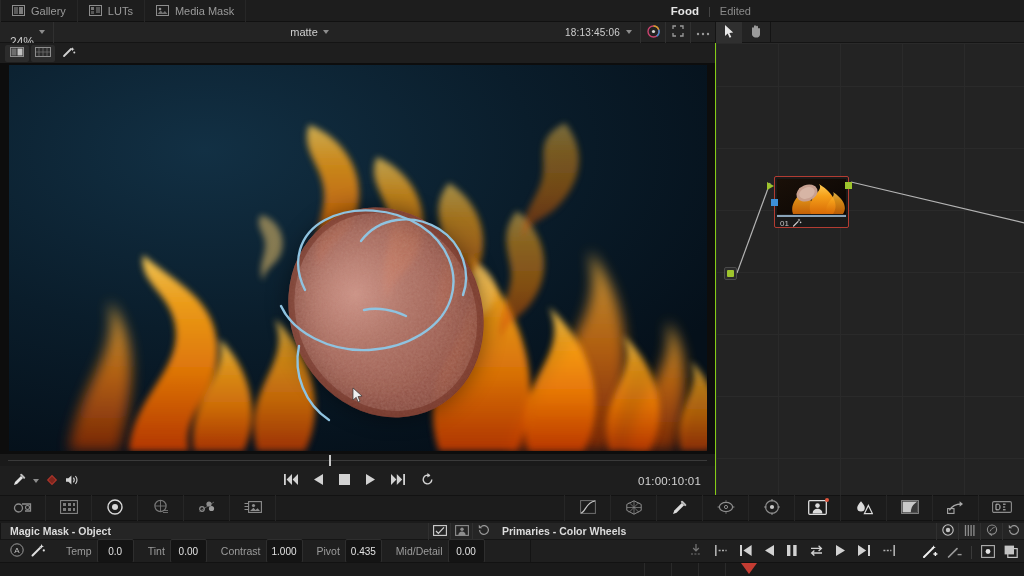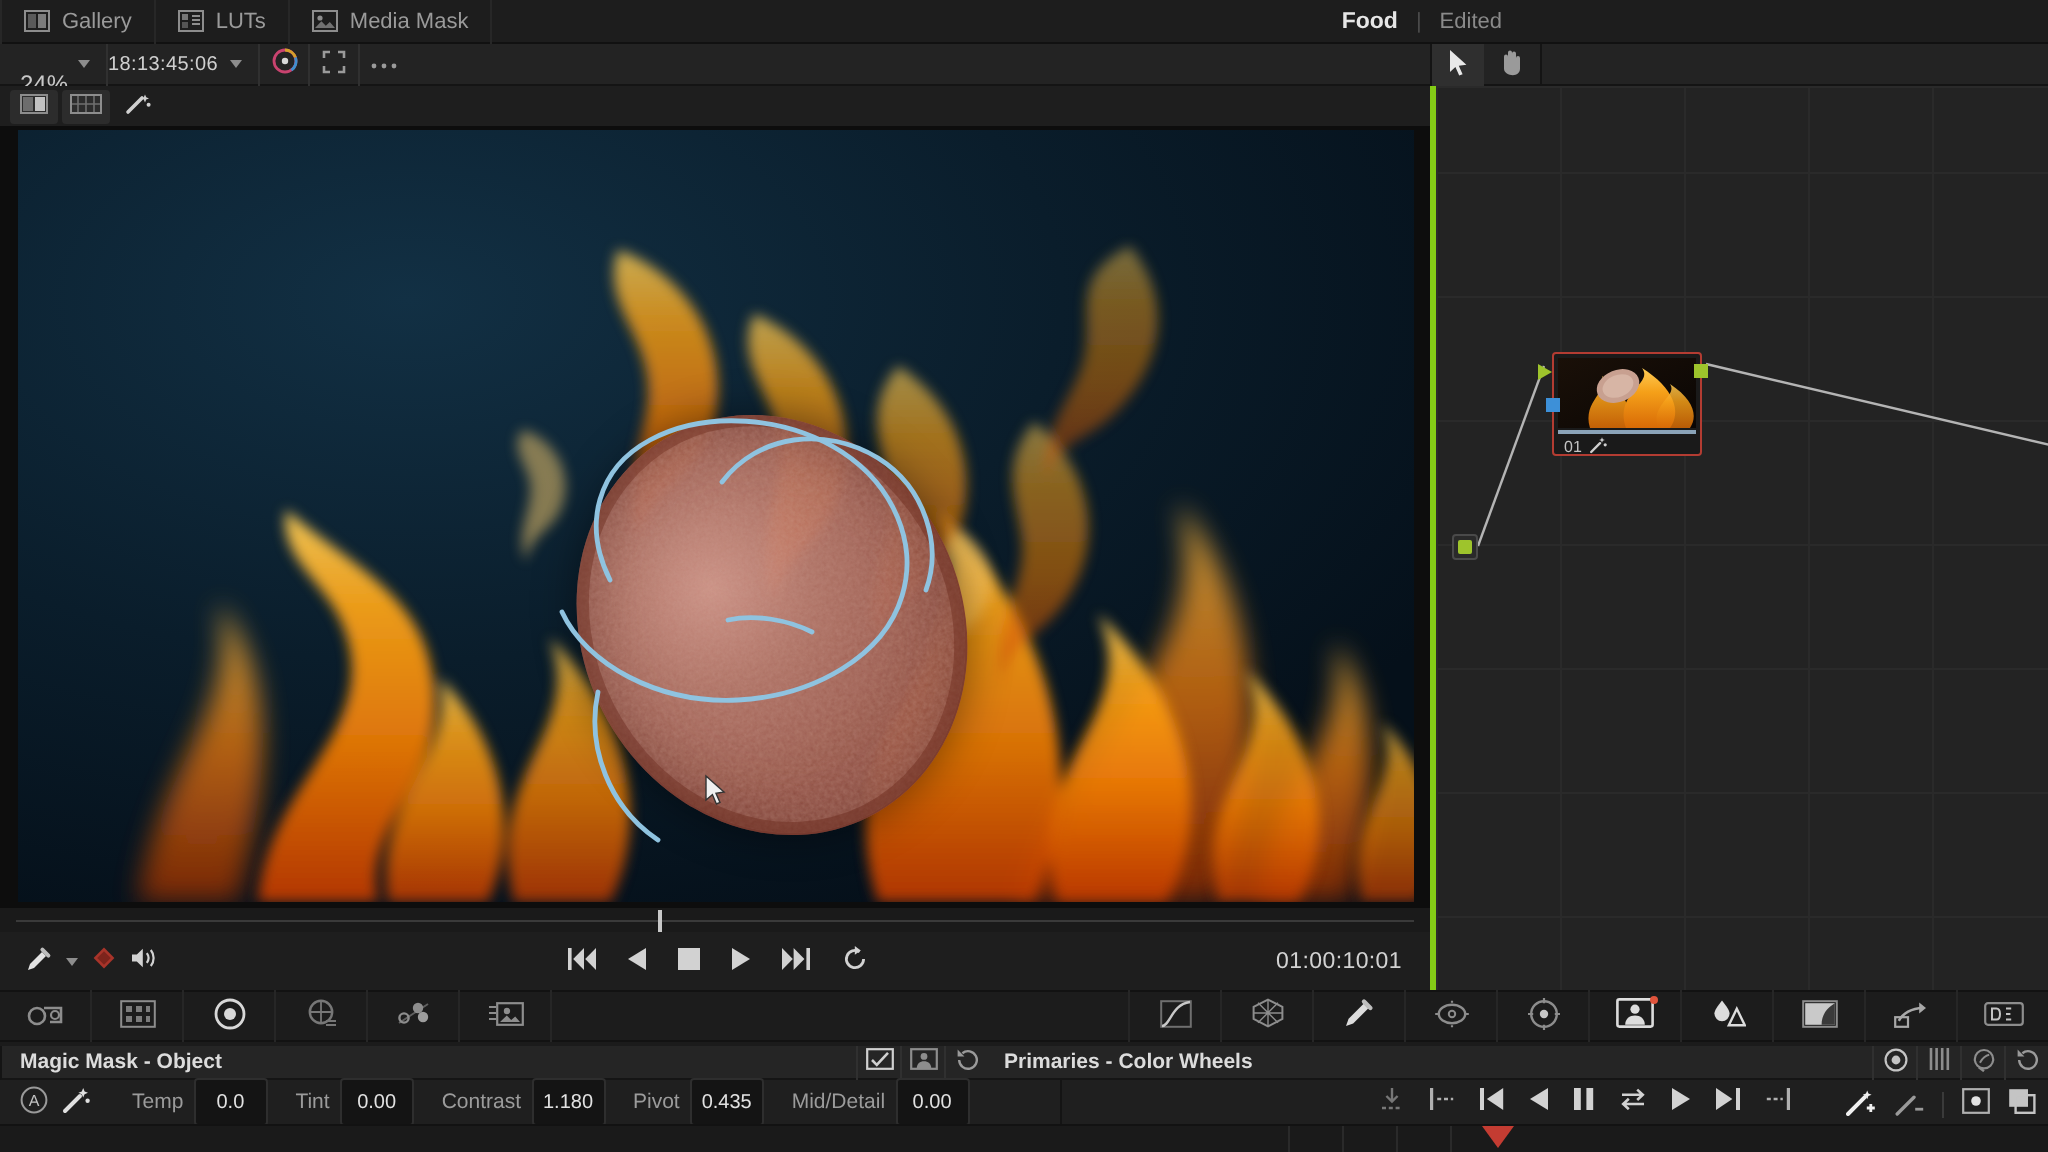--- a/index.html
+++ b/index.html
@@ -203,21 +203,21 @@
     position:absolute; left:715px; top:22px; width:309px; height:21px;
     background:#232323; border-bottom:1px solid #141414; border-left:1px solid #141414;
     display:flex; align-items:center;
   }
   .nh-btn { width:26px; height:21px; display:flex; align-items:center; justify-content:center; }
   .nh-btn.active { background:#2f2f2f; }
   .nh-sep { width:1px; height:21px; background:#141414; margin-left:2px; }
 
   .node-graph {
     position:absolute; left:715px; top:43px; width:309px; height:452px;
-    background:#232323; border-left:3px solid #84cc16; overflow:hidden;
+    background:#232323; border-left:1px solid #84cc16; overflow:hidden;
   }
   .grid-lines { position:absolute; inset:0; }
 
   .node {
     position:absolute; left:58px; top:133px; width:75px; height:52px;
     background:#1a1a1a; border:1.5px solid #b33c32; border-radius:2px;
   }
   .node-thumb {
     position:absolute; left:2px; top:2px; width:69px; height:35px; overflow:hidden;
     background:#120a04;
@@ -291,20 +291,24 @@
       <span class="proj-state">Edited</span>
     </div>
   </div>
 
   <div class="viewer-hdr">
     <div class="zoom-box">
       <span class="zoom-val">24%</span>
       <span class="caret"></span>
     </div>
 
+    <div class="vh-center">
+      <span class="vh-title">matte</span>
+      <span class="caret"></span>
+    </div>
 
     <div class="vh-tc">
       <span class="tc-text">18:13:45:06</span>
       <span class="caret"></span>
     </div>
 
     <div class="vh-btns">
       <div class="vh-btn">
         <span>
           <svg width="13" height="13" viewBox="0 0 13 13">
@@ -824,21 +828,21 @@
           <span class="param-label">Tint</span>
           <span class="param-field">
             <span>0.00</span>
             <span class="param-grad g-tint"></span>
           </span>
         </div>
 
         <div class="param">
           <span class="param-label">Contrast</span>
           <span class="param-field">
-            <span>1.180</span>
+            <span>1.000</span>
             <span class="param-grad g-bw"></span>
           </span>
         </div>
 
         <div class="param">
           <span class="param-label">Pivot</span>
           <span class="param-field">
             <span>0.435</span>
             <span class="param-grad g-bw"></span>
           </span>

